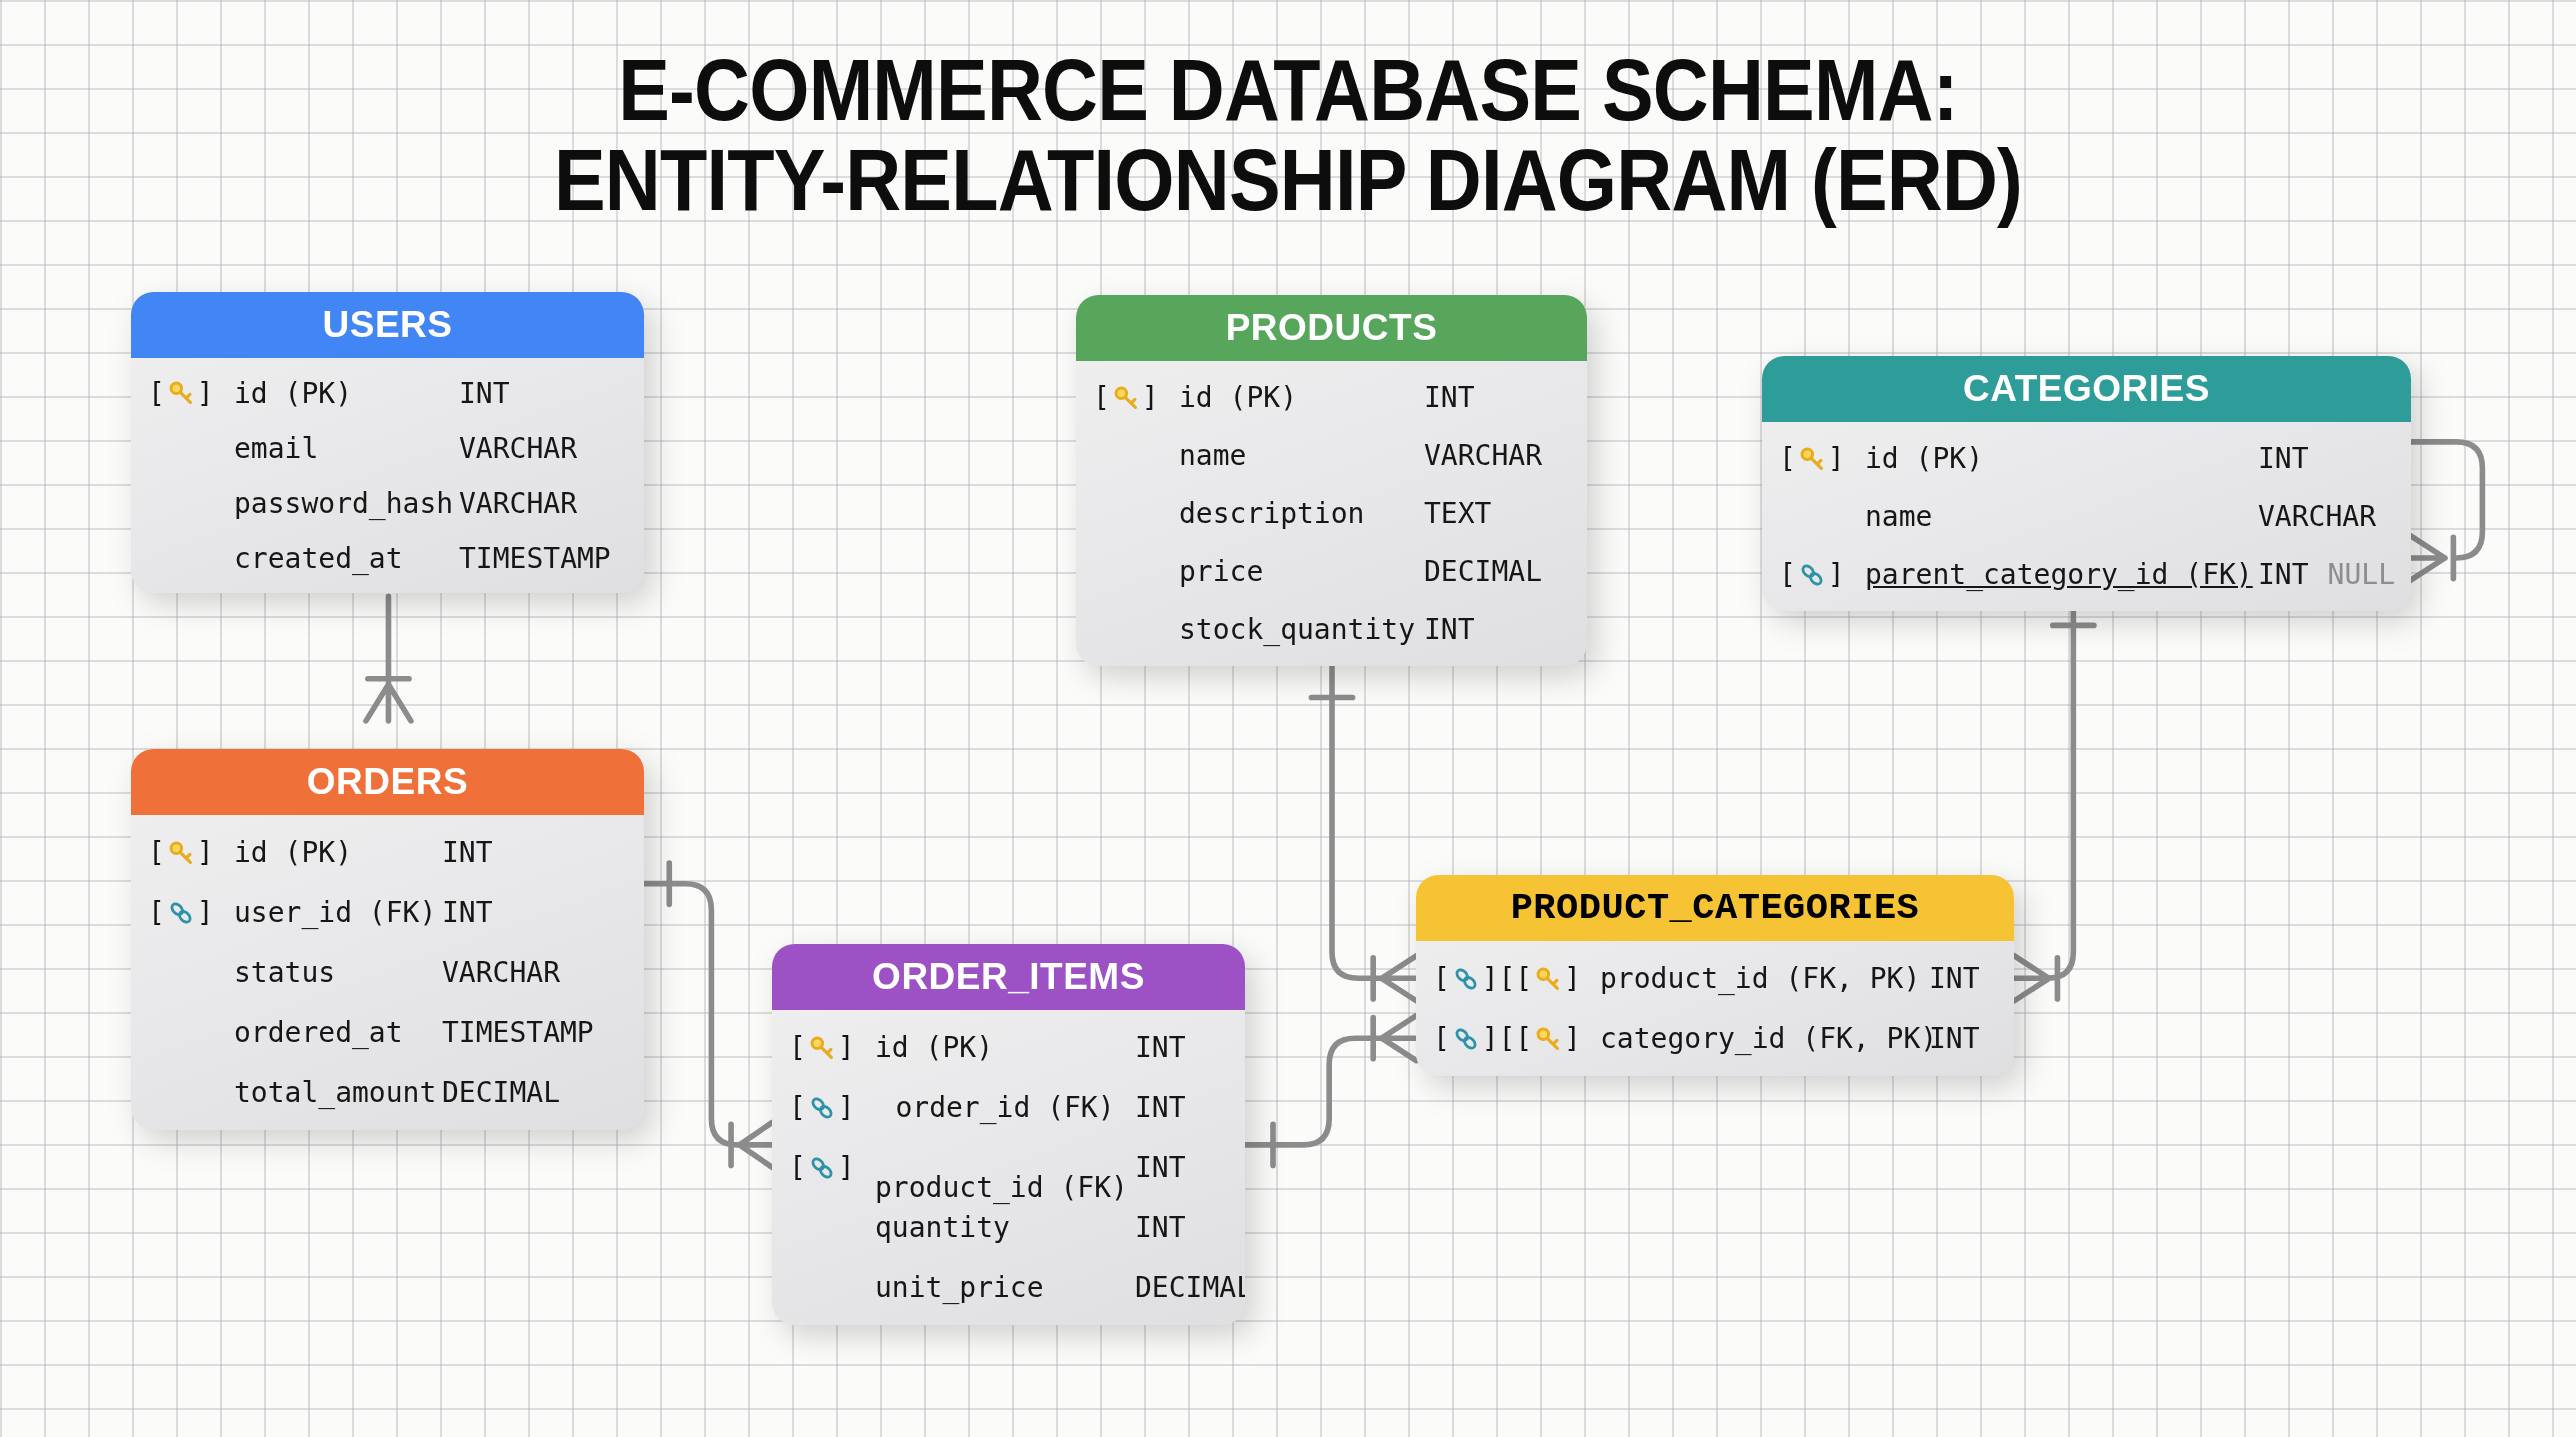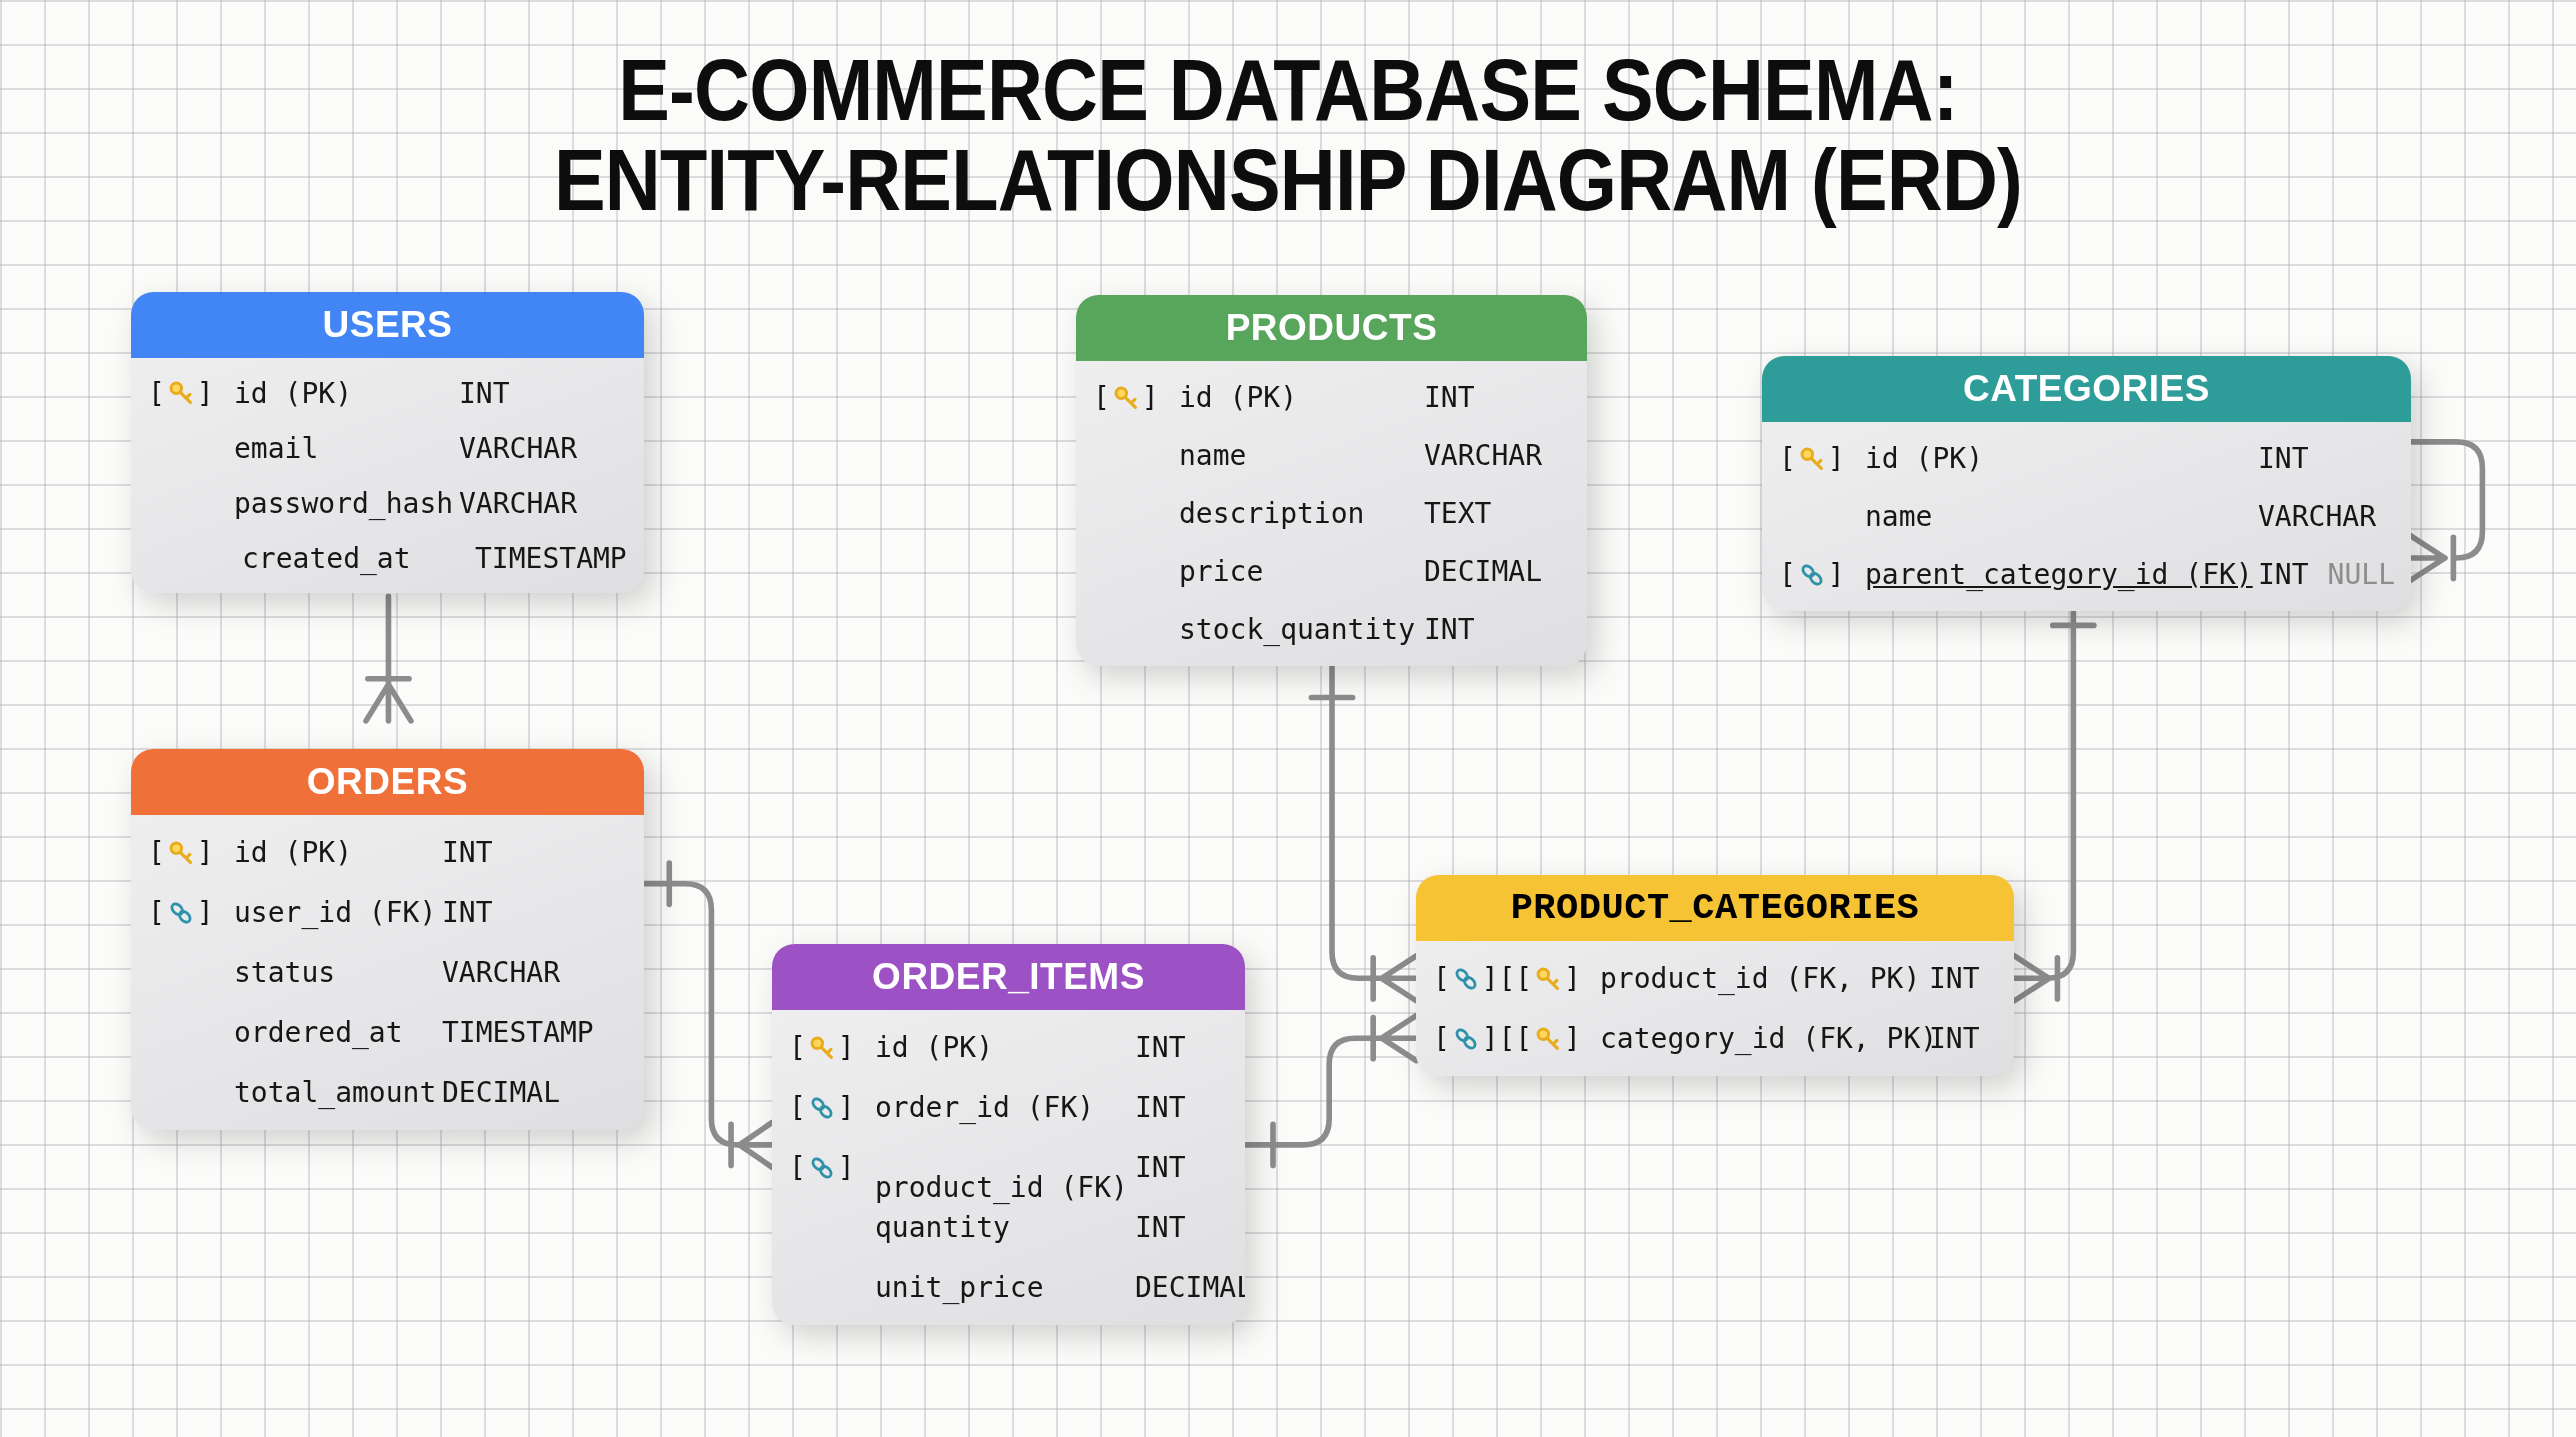--- a/index.html
+++ b/index.html
@@ -68,21 +68,21 @@
         <div class="row" style="height: 55px;">
           <span class="icons" style="width: 86px;"></span>
           <span class="label" style="width: 225px;">email</span>
           <span class="type">VARCHAR</span>
         </div>
         <div class="row" style="height: 55px;">
           <span class="icons" style="width: 86px;"></span>
           <span class="label" style="width: 225px;">password_hash</span>
           <span class="type">VARCHAR</span>
         </div>
-        <div class="row" style="height: 55px; gap: 8px;">
+        <div class="row" style="height: 55px;">
           <span class="icons" style="width: 86px;"></span>
           <span class="label" style="width: 225px;">created_at</span>
           <span class="type">TIMESTAMP</span>
         </div>
       </div>
     </div>
     <div class="card" style="left: 131px; top: 749px; width: 513px;">
       <div class="card-header" style="background: rgb(240, 112, 58); color: rgb(255, 255, 255);">ORDERS</div>
       <div class="card-body">
         <div class="row" style="height: 60px;">
@@ -193,21 +193,21 @@
           <span class="label" style="width: 260px;">id (PK)</span>
           <span class="type">INT</span>
         </div>
         <div class="row" style="height: 60px;">
           <span class="icons" style="width: 86px;">[<svg width="30" height="30" viewBox="0 0 32 32">
               <g fill="none" stroke="#2E93A8" stroke-width="3">
                 <ellipse cx="12" cy="12" rx="4.6" ry="6.6" transform="rotate(-45 12 12)"></ellipse>
                 <ellipse cx="20" cy="20" rx="4.6" ry="6.6" transform="rotate(-45 20 20)"></ellipse>
               </g>
             </svg>]</span>
-          <span class="label" style="width: 260px;">order_id (FK)</span>
+          <span class="label" style="width: 260px; text-align: center;">order_id (FK)</span>
           <span class="type">INT</span>
         </div>
         <div class="row" style="height: 60px;">
           <span class="icons" style="width: 86px;">[<svg width="30" height="30" viewBox="0 0 32 32">
               <g fill="none" stroke="#2E93A8" stroke-width="3">
                 <ellipse cx="12" cy="12" rx="4.6" ry="6.6" transform="rotate(-45 12 12)"></ellipse>
                 <ellipse cx="20" cy="20" rx="4.6" ry="6.6" transform="rotate(-45 20 20)"></ellipse>
               </g>
             </svg>]</span>
           <span class="label" style="width: 260px; margin-top: 40px;">product_id (FK)</span>

